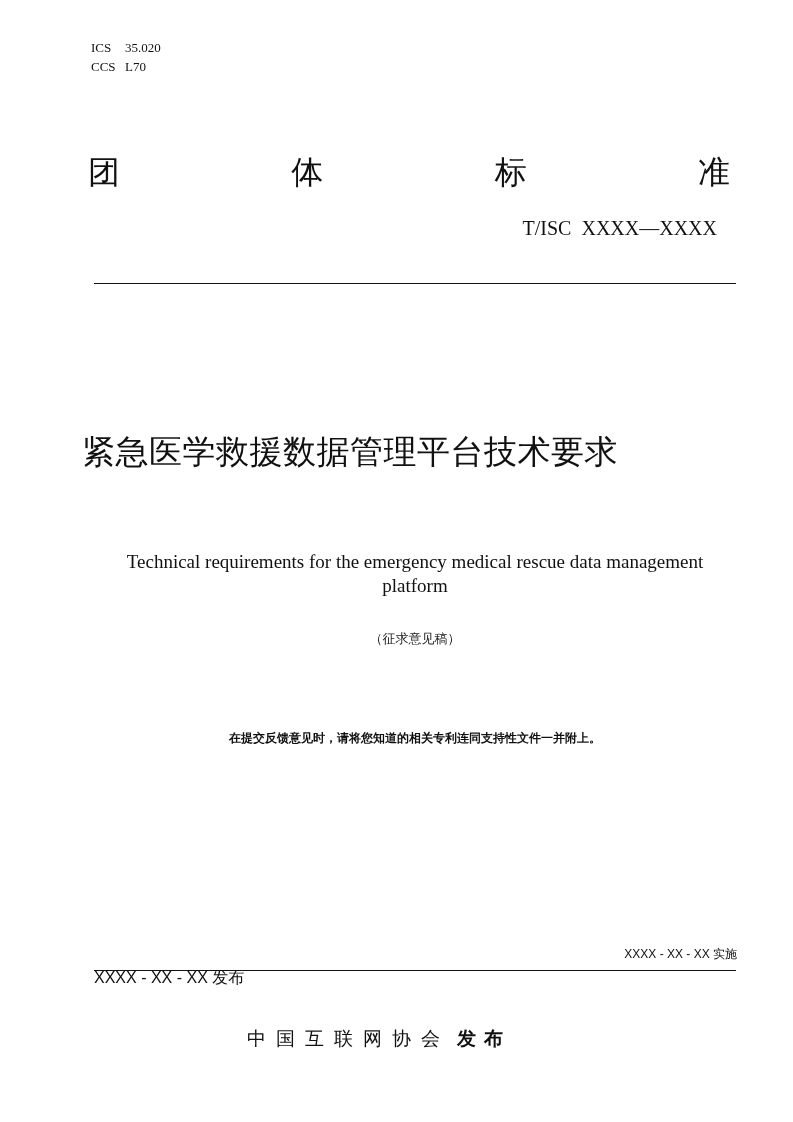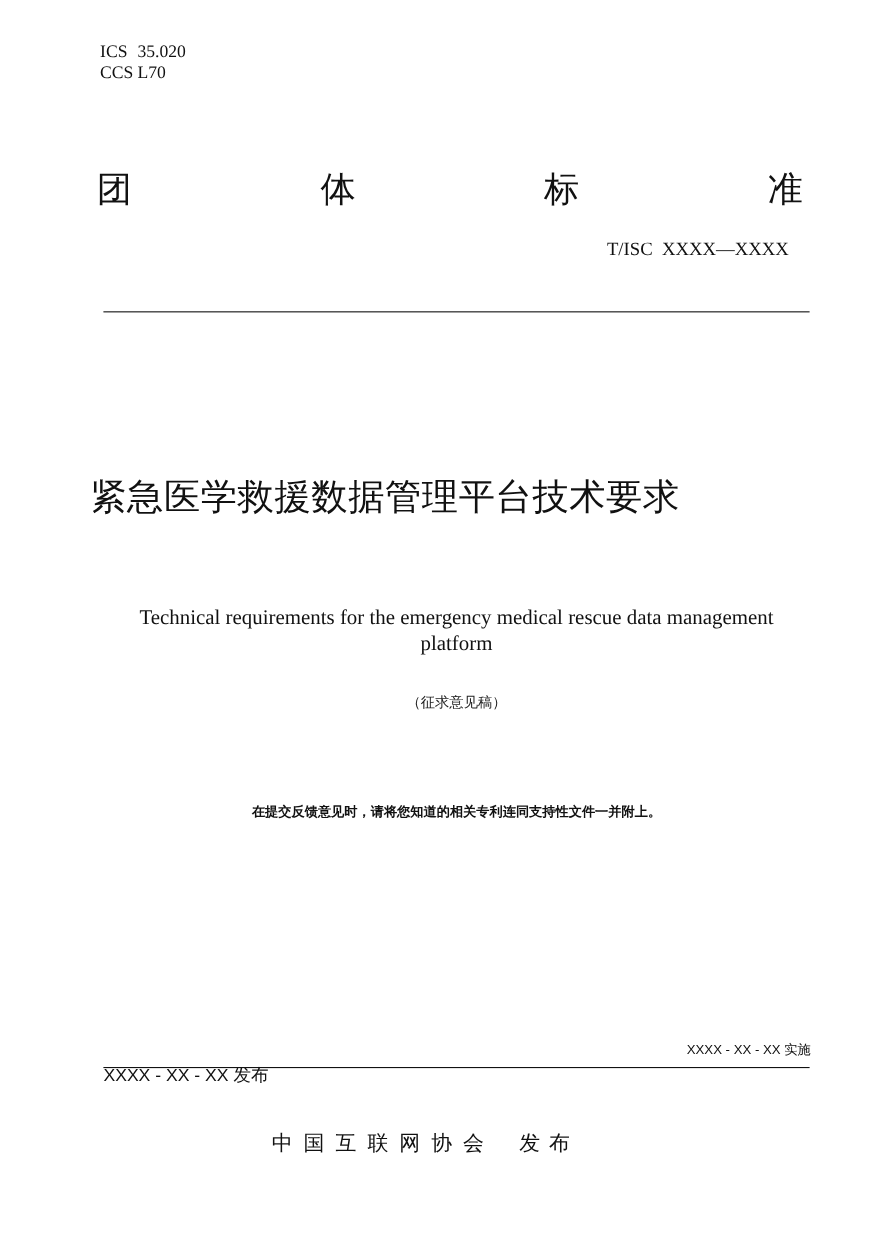--- a/index.html
+++ b/index.html
@@ -1,32 +1,32 @@
 <!DOCTYPE html>
 <html><head>
 <meta charset="utf-8">
 <style>
   html, body { margin:0; padding:0; background:#ffffff; }
   body { width:793px; height:1122px; position:relative; overflow:hidden; color:#111; font-family:"DejaVu Serif", serif; }
   .abs { position:absolute; }
-  .codes { left:91px; top:38px; font-family:"Liberation Serif", serif; font-size:16px; line-height:19px; }
+  .codes { left:91px; top:38px; font-family:"Liberation Serif", serif; font-size:13px; line-height:19px; }
   .codes .row span.k { display:inline-block; width:34px; }
   .big-title { left:88px; top:150px; width:642px; display:flex; justify-content:space-between; font-family:"DejaVu Sans", sans-serif; font-size:32px; line-height:44px; }
-  .std-no { right:76px; top:217px; font-family:"Liberation Serif", serif; font-size:17px; }
+  .std-no { right:76px; top:217px; font-family:"Liberation Serif", serif; font-size:20px; }
   .rule { height:1px; background:#111; }
   .rule1 { left:94px; top:283px; width:642px; }
   .cn-title { left:0; width:700px; top:430px; text-align:center; font-family:"DejaVu Sans", sans-serif; font-size:33px; line-height:44px; letter-spacing:0.5px; }
   .en-title { left:100px; width:630px; top:550px; text-align:center; font-family:"Liberation Serif", serif; font-size:19px; line-height:24px; }
   .draft { left:0; width:830px; top:630px; text-align:center; font-family:"DejaVu Sans", sans-serif; font-size:13px; color:#222; }
   .notice { left:0; width:830px; top:730px; text-align:center; font-family:"DejaVu Sans", sans-serif; font-size:12px; font-weight:bold; }
   .pub-date { left:94px; top:946px; font-family:"Liberation Sans", sans-serif; font-size:16px;margin-top:22px; }
   .impl-date { right:56px; top:946px; font-family:"Liberation Sans", sans-serif; font-size:12px; }
   .rule2 { left:94px; top:970px; width:642px; }
   .publisher { left:247px; top:1026px; font-family:"DejaVu Sans", sans-serif; font-size:19px; letter-spacing:10px; }
-  .publisher .act { margin-left:22px; font-weight:normal; letter-spacing:8px; }
+  .publisher .act { margin-left:7px; font-weight:bold; letter-spacing:8px; }
 </style>
 </head>
 <body>
 
 <div class="abs codes">
   <div class="row">
     <span class="k">ICS</span><span>35.020</span>
   </div>
   <div class="row">
     <span class="k">CCS</span><span>L70</span>

